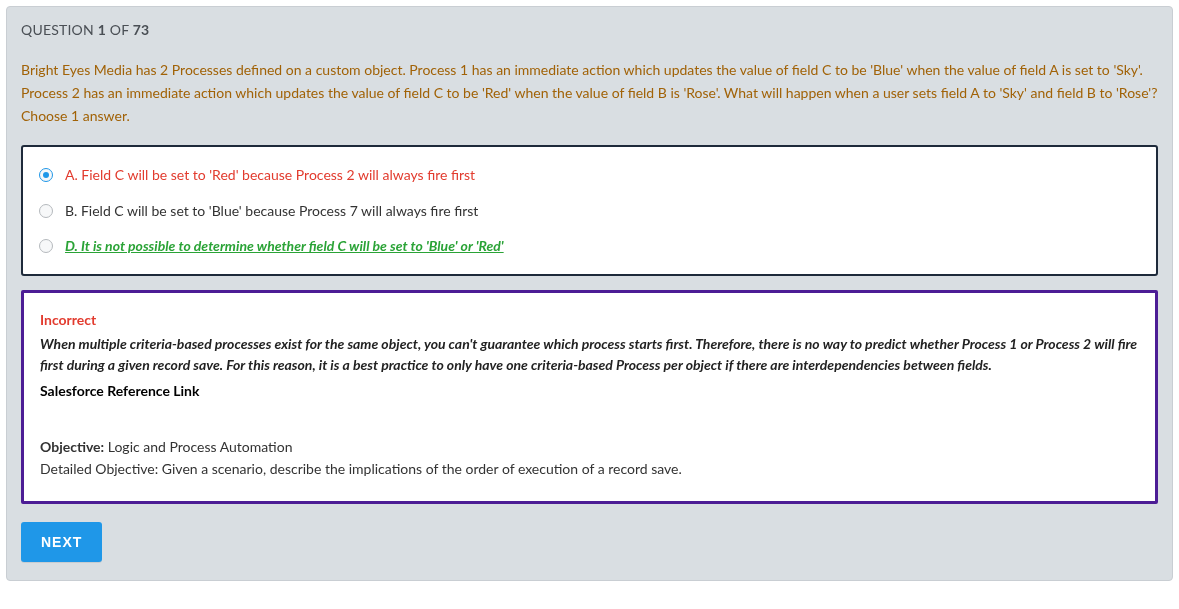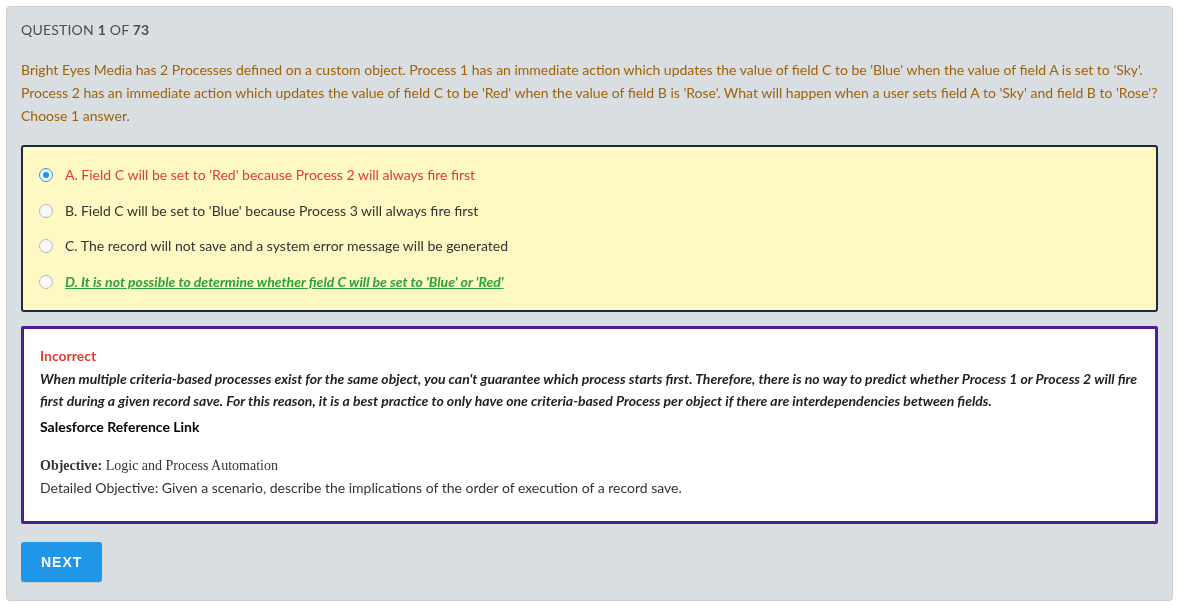--- a/index.html
+++ b/index.html
@@ -27,21 +27,21 @@
   }
   .header .bold { font-weight: 700; }
   .qtext {
     padding: 10px 14px 18px 14px;
     color: #a16207;
     line-height: 1.65;
     font-size: 14px;
   }
   .answers {
     margin: 0 14px 14px 14px;
-    background: #fef9c3;
+    background: #ffffff;
     border: 2px solid #1e2a3a;
     border-radius: 3px;
     padding: 10px 6px;
   }
   .option {
     display: flex;
     align-items: center;
     padding: 8px 10px;
     gap: 12px;
   }
@@ -69,21 +69,21 @@
     margin: 0 14px 18px 14px;
     background: #fff;
     border: 3px solid #4c1d95;
     border-radius: 2px;
     padding: 16px 11px 22px 16px;
     line-height: 1.55;
   }
   .fb-title { color: #e23b2e; font-weight: 700; margin-bottom: 2px; }
   .fb-explain { font-style: italic; font-weight: 700; color: #222; }
   .fb-link { color: #000000; font-weight: 700; margin-top: 4px; }
-  .fb-obj { margin-top: 18px; font-family: Liberation Serif, serif; }
+  .fb-obj { margin-top: 34px; }
   .fb-obj .lbl { font-weight: 700; }
   .footer { padding: 0 14px 18px 14px; }
   .btn-next {
     background: #1f97e8;
     color: #fff;
     font-weight: 700;
     letter-spacing: 1px;
     font-size: 14px;
     border: none;
     border-radius: 3px;
@@ -106,27 +106,23 @@
 
   <div class="answers">
 
     <div class="option opt-selected-wrong">
       <span class="radio selected"></span>
       <span class="opt-label">A. Field C will be set to 'Red' because Process 2 will always fire first</span>
     </div>
 
     <div class="option">
       <span class="radio"></span>
-      <span class="opt-label">B. Field C will be set to 'Blue' because Process 3 will always fire first</span>
+      <span class="opt-label">B. Field C will be set to 'Blue' because Process 7 will always fire first</span>
     </div>
 
-    <div class="option">
-      <span class="radio"></span>
-      <span class="opt-label">C. The record will not save and a system error message will be generated</span>
-    </div>
 
     <div class="option opt-correct">
       <span class="radio"></span>
       <span class="opt-label">D. It is not possible to determine whether field C will be set to 'Blue' or 'Red'</span>
     </div>
 
   </div>
 
   <div class="feedback">
     <div class="fb-title">Incorrect</div>

